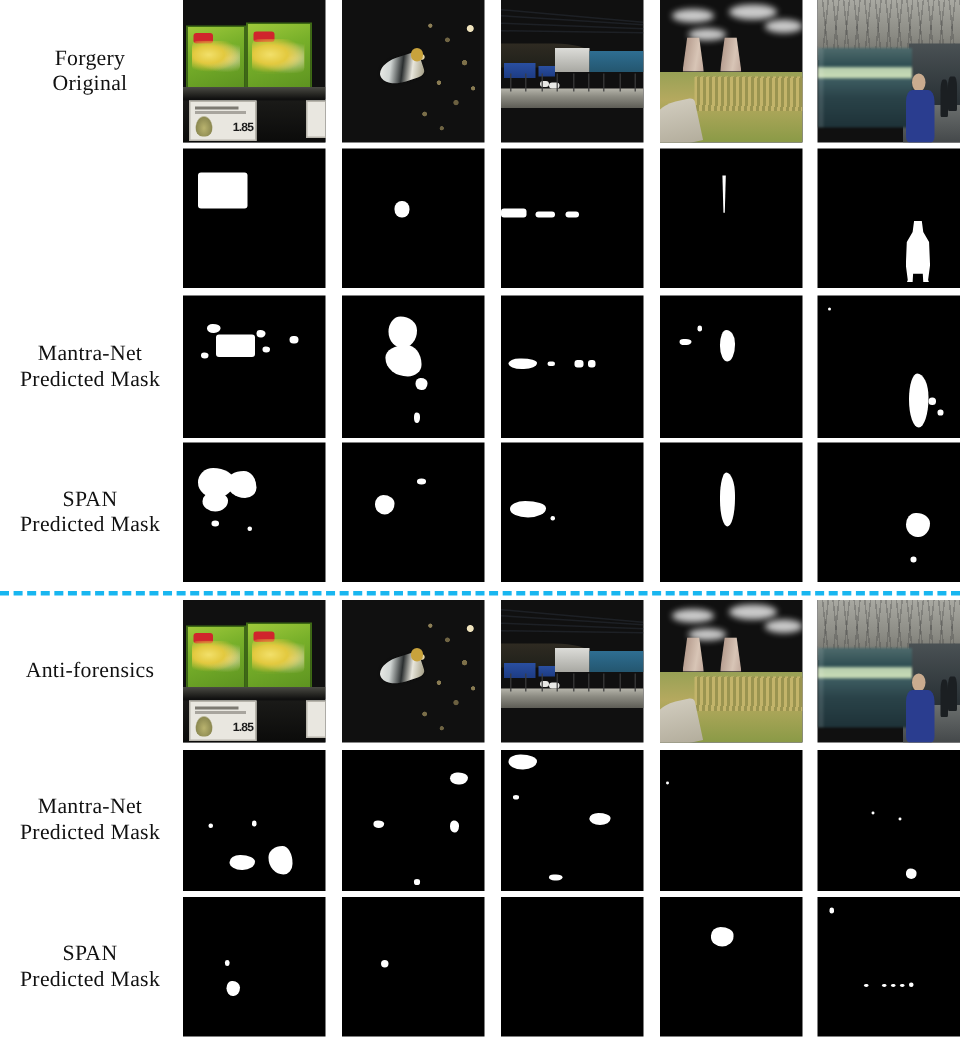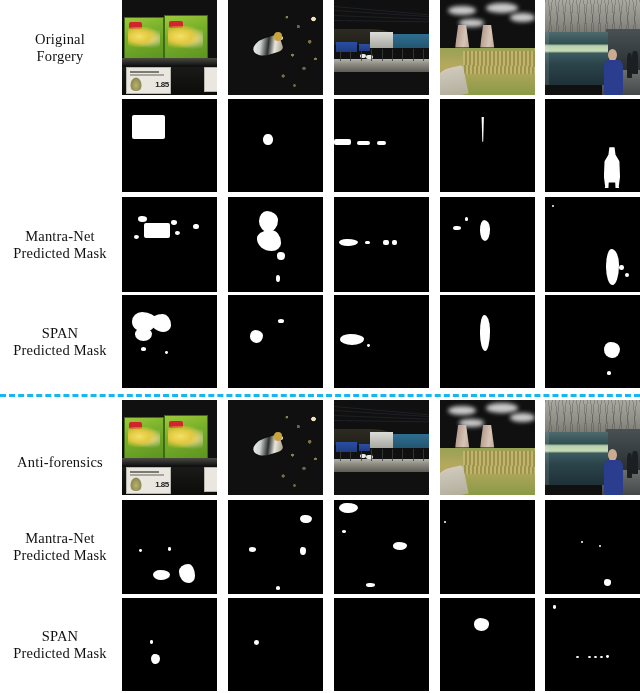--- a/index.html
+++ b/index.html
@@ -218,22 +218,22 @@
   .floor{
     position:absolute;right:0;bottom:0;width:40%;height:26%;
     background:linear-gradient(#6b6f6e,#44484a);
   }
 </style>
 </head>
 <body>
 
 <div id="figure">
     <div class="row-label" style="top: 30.5px;">
+      <span>Forgery</span>
       <span>Original</span>
-      <span>Forgery</span>
     </div>
     <div class="cell photo ph-shelf" style="left: 122px; top: 0px; width: 95px; height: 95px;">
       <div class="shelf-inner">
         <div class="shelf-box" style="left: 2%; top: 18%; width: 40%; height: 43%;">
           <div class="shelf-logo"></div>
         </div>
         <div class="shelf-box" style="left: 44%; top: 16%; width: 44%; height: 46%;">
           <div class="shelf-logo"></div>
         </div>
         <div class="shelf-edge" style="top: 61%; height: 9%;"></div>
@@ -369,21 +369,21 @@
       <div class="blob soft" style="left: 6%; top: 42%; width: 26%; height: 12%;"></div>
       <div class="blob round" style="left: 35%; top: 53%; width: 3%; height: 3%;"></div>
     </div>
     <div class="cell" style="left: 440px; top: 295px; width: 95px; height: 93px;">
       <div class="blob soft" style="left: 42%; top: 22%; width: 11%; height: 38%;"></div>
     </div>
     <div class="cell" style="left: 545px; top: 295px; width: 95px; height: 93px;">
       <div class="blob soft" style="left: 62%; top: 50%; width: 17%; height: 18%;"></div>
       <div class="blob round" style="left: 65%; top: 82%; width: 4%; height: 4%;"></div>
     </div>
-    <div class="row-label" style="top: 454px;">
+    <div class="row-label" style="top: 439px;">
       <span>Anti-forensics</span>
     </div>
     <div class="cell photo ph-shelf" style="left: 122px; top: 400px; width: 95px; height: 95px;">
       <div class="shelf-inner">
         <div class="shelf-box" style="left: 2%; top: 18%; width: 40%; height: 43%;">
           <div class="shelf-logo"></div>
         </div>
         <div class="shelf-box" style="left: 44%; top: 16%; width: 44%; height: 46%;">
           <div class="shelf-logo"></div>
         </div>

